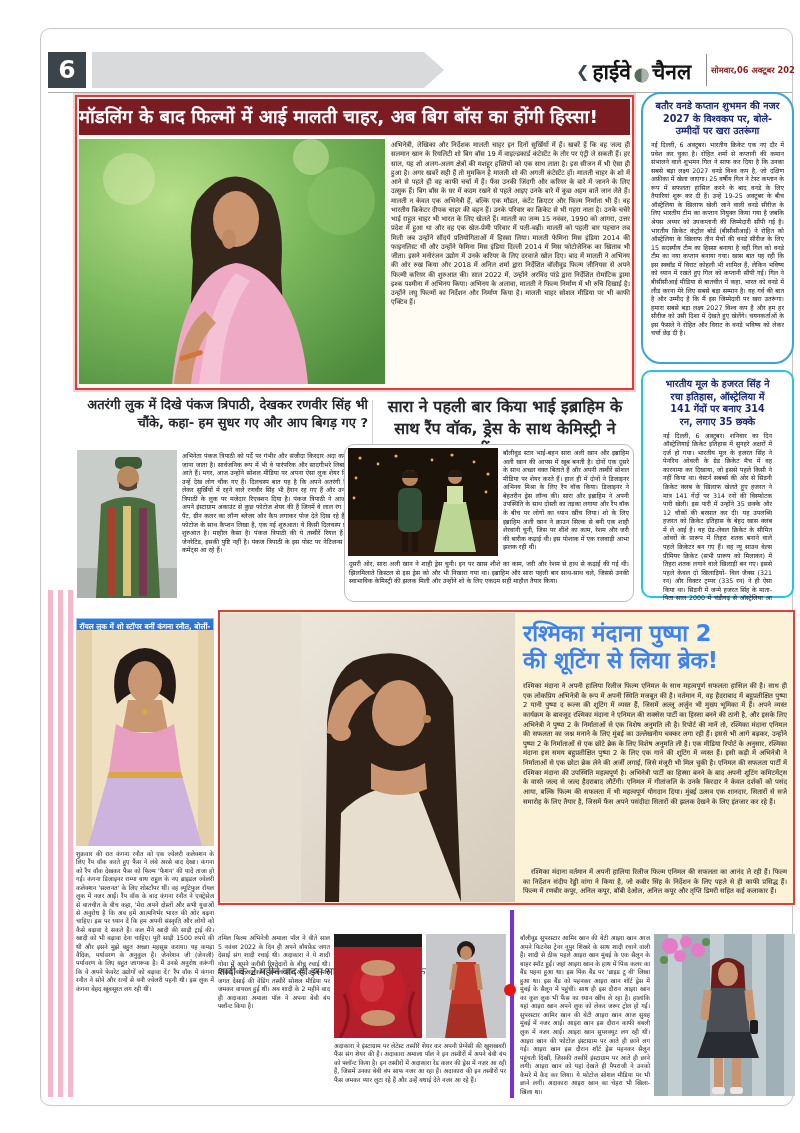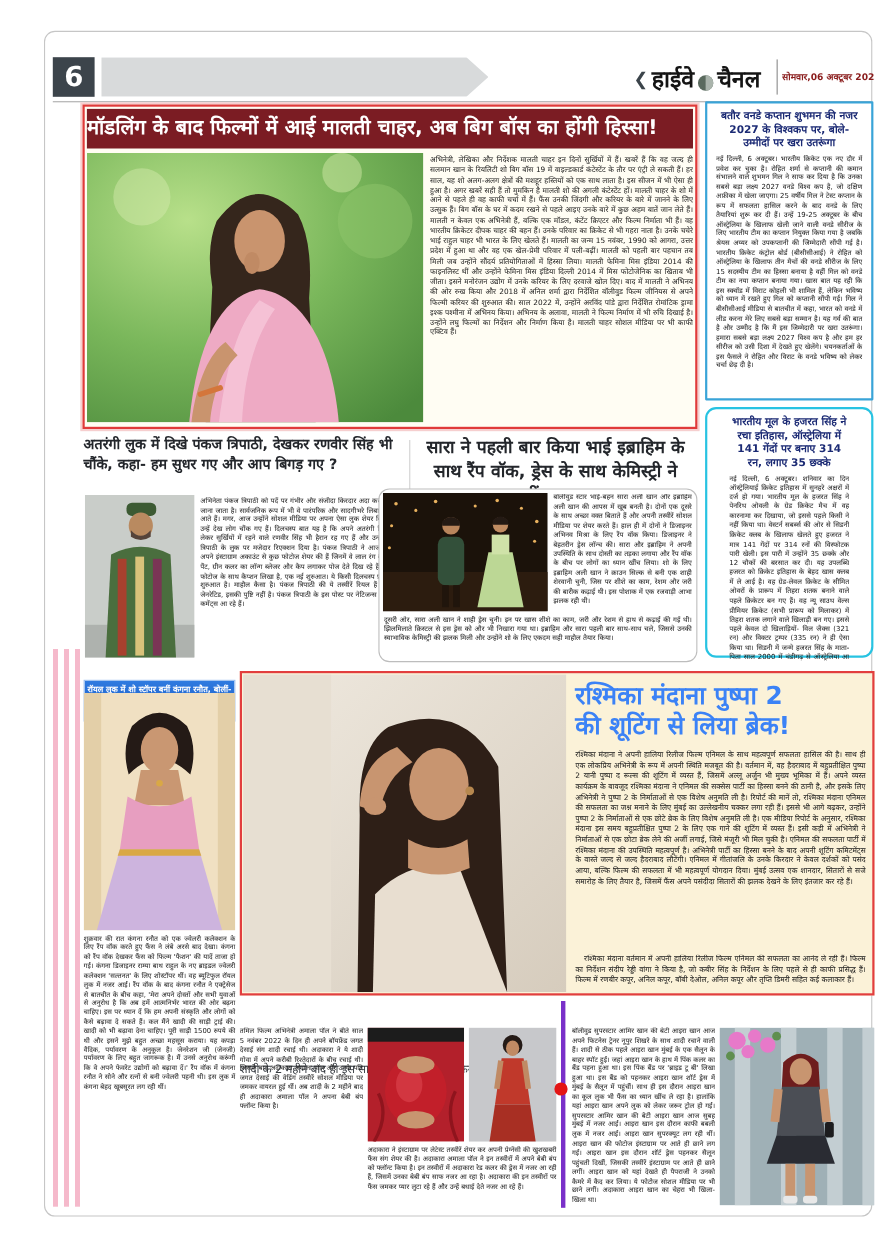--- a/index.html
+++ b/index.html
@@ -16,27 +16,27 @@
   .hvline{left:706px;top:54px;width:0;height:32px;border-left:1px solid #8a8a8a;}
   .pdate{left:711px;top:64px;width:84px;font-size:8.3px;font-weight:bold;color:#8a1c1c;white-space:nowrap;overflow:hidden;}
   .hrule{left:48px;top:92px;width:744px;height:0;border-top:1px solid #ababab;}
   
   .malti-box{left:75px;top:95px;width:559px;height:295px;border:2px solid #e03a3a;box-shadow:0 0 0 2px #f6cfcf;background:#fffdf3;box-sizing:border-box;}
   .malti-head{left:79px;top:99px;width:551px;height:36px;background:#7b1c23;color:#ffffff;font-size:18.5px;font-weight:bold;line-height:36px;white-space:nowrap;overflow:hidden;}
   .malti-photo{left:79px;top:139px;width:306px;height:245px;overflow:hidden;}
   .malti-body{left:391px;top:141px;width:239px;height:242px;font-size:6.7px;line-height:1.38;}
   .j{text-align:justify;overflow:hidden;color:#161616;}
   
-  .sb1{left:641px;top:92px;width:153px;height:272px;border:2.5px solid #39a4d8;border-radius:1px;background:#fff;box-sizing:border-box;padding:6px 8px;}
+  .sb1{left:641px;top:92px;width:153px;height:272px;border:2.5px solid #39a4d8;border-radius:20px;background:#fff;box-sizing:border-box;padding:6px 8px;}
   .sb2{left:641px;top:370px;width:153px;height:228px;border:2.5px solid #27c3e2;border-radius:10px;background:#fff;box-sizing:border-box;padding:6px 20px;}
   .sb-head{color:#1b2a74;font-weight:bold;font-size:9.6px;text-align:center;line-height:1.32;margin-bottom:3px;}
   .sb-body{font-size:6.3px;line-height:1.36;height:200px;}
   .sb2 .sb-body{height:170px;}
   
-  .pk-head{left:76px;top:396px;width:292px;font-size:13px;font-weight:bold;color:#23262b;text-align:left;line-height:1.35;}
+  .pk-head{left:76px;top:396px;width:292px;font-size:13px;font-weight:bold;color:#23262b;text-align:right;line-height:1.35;}
   .pk-photo{left:77px;top:450px;width:100px;height:148px;overflow:hidden;}
   .pk-body{left:182px;top:452px;width:186px;height:148px;font-size:6.3px;line-height:1.36;}
   .vdiv{left:372px;top:400px;width:0;height:198px;border-left:1px solid #d2d2d2;}
   .sara-head{left:378px;top:396px;width:254px;font-size:16px;font-weight:bold;color:#23262b;text-align:center;line-height:1.35;}
   .sara-box{left:344px;top:444px;width:290px;height:158px;border:1.5px solid #bdbdbd;border-radius:10px;background:#fff;box-sizing:border-box;}
   .sara-photo{left:348px;top:448px;width:150px;height:108px;overflow:hidden;}
   .sara-body-r{left:503px;top:449px;width:126px;height:108px;font-size:6.3px;line-height:1.36;}
   .sara-body-b{left:349px;top:560px;width:280px;height:38px;font-size:6.3px;line-height:1.36;}
   
   .stripes{left:48px;top:590px;width:26px;height:507px;background:repeating-linear-gradient(90deg,#f5b9cb 0 5px,#ffffff 5px 10px);}

